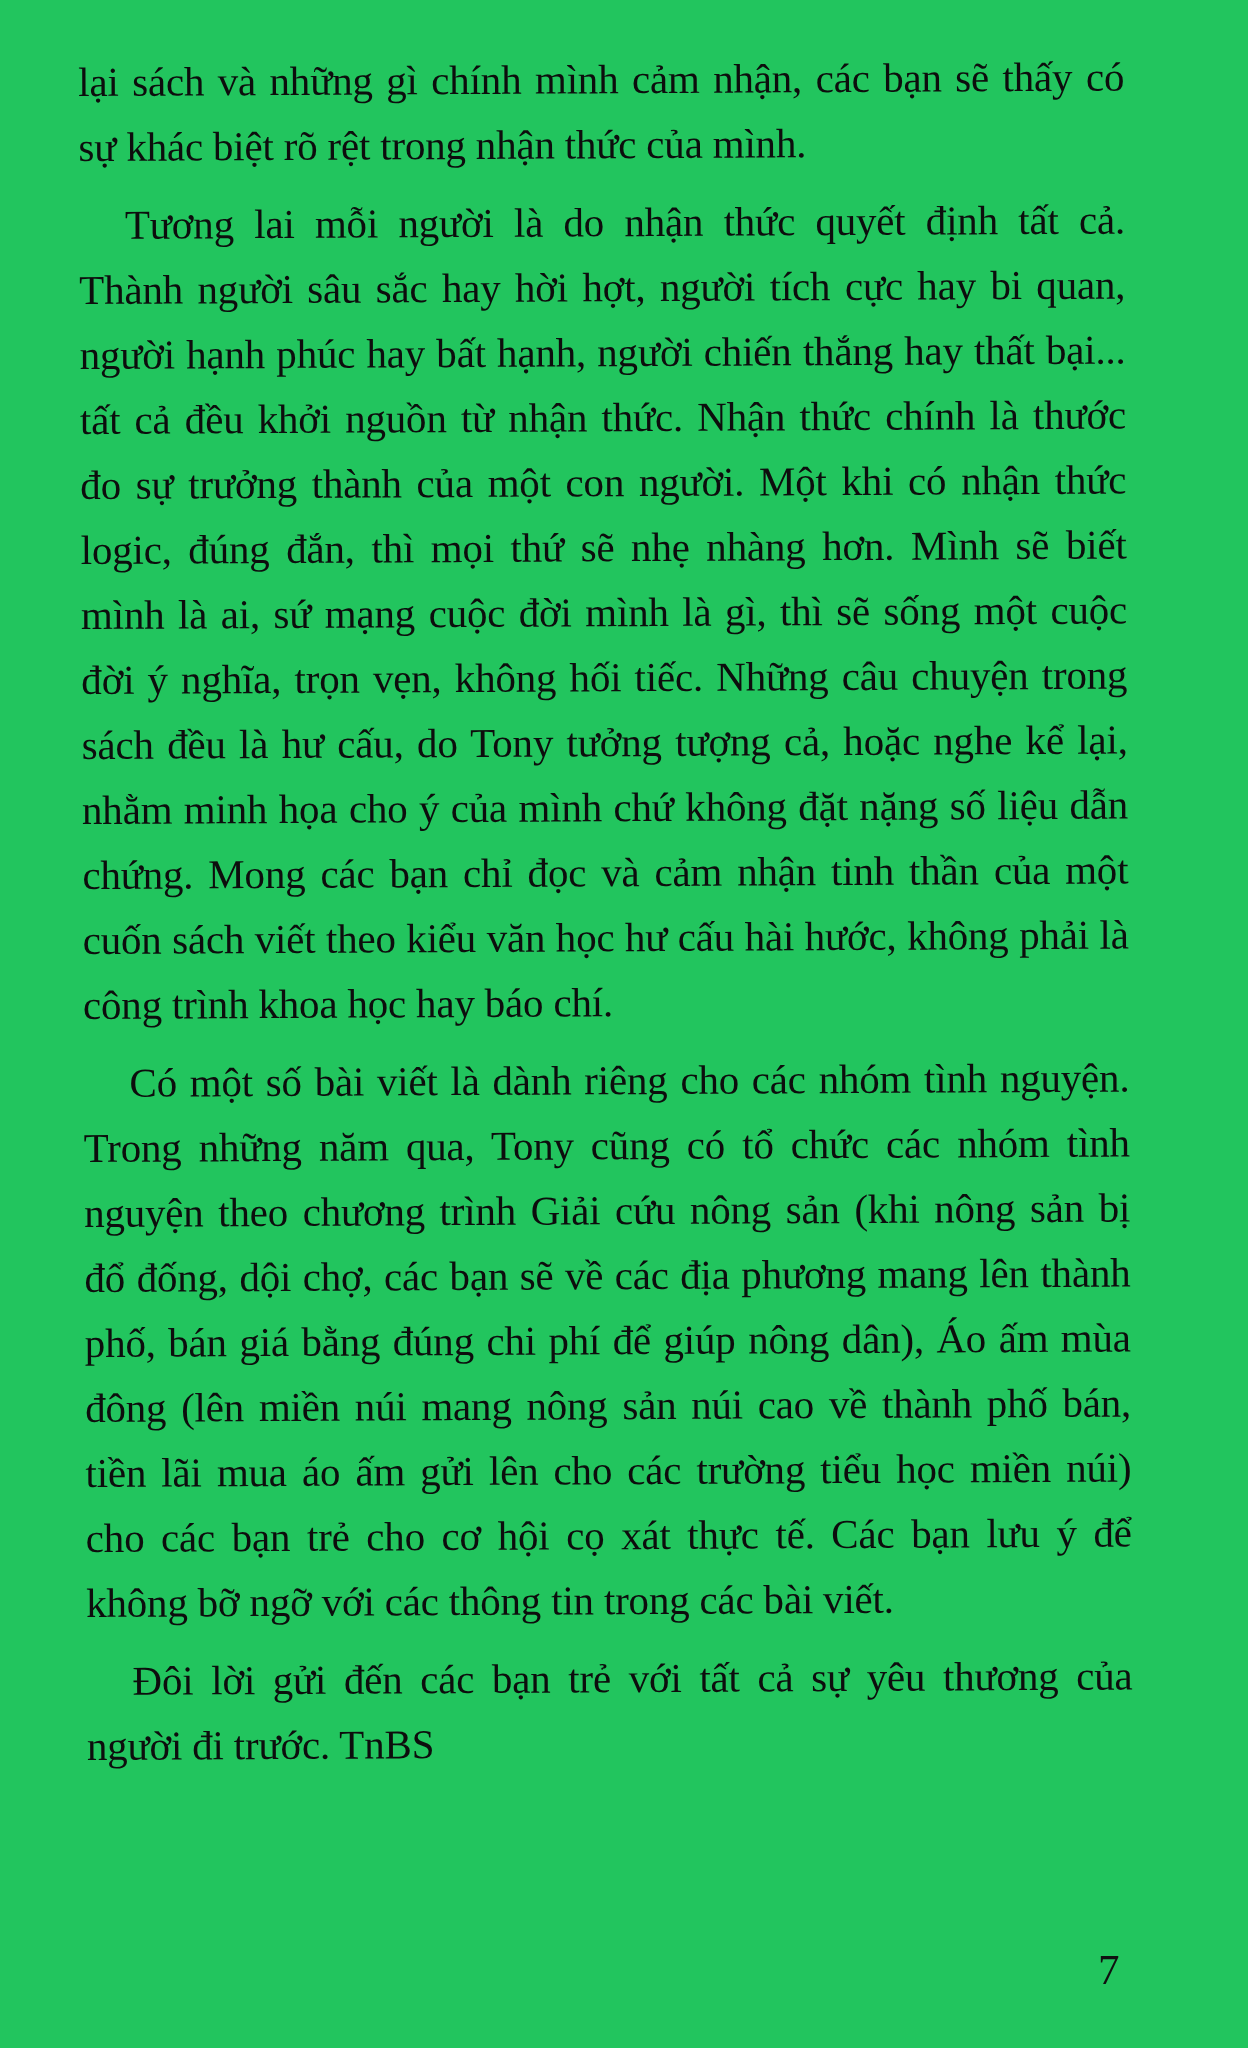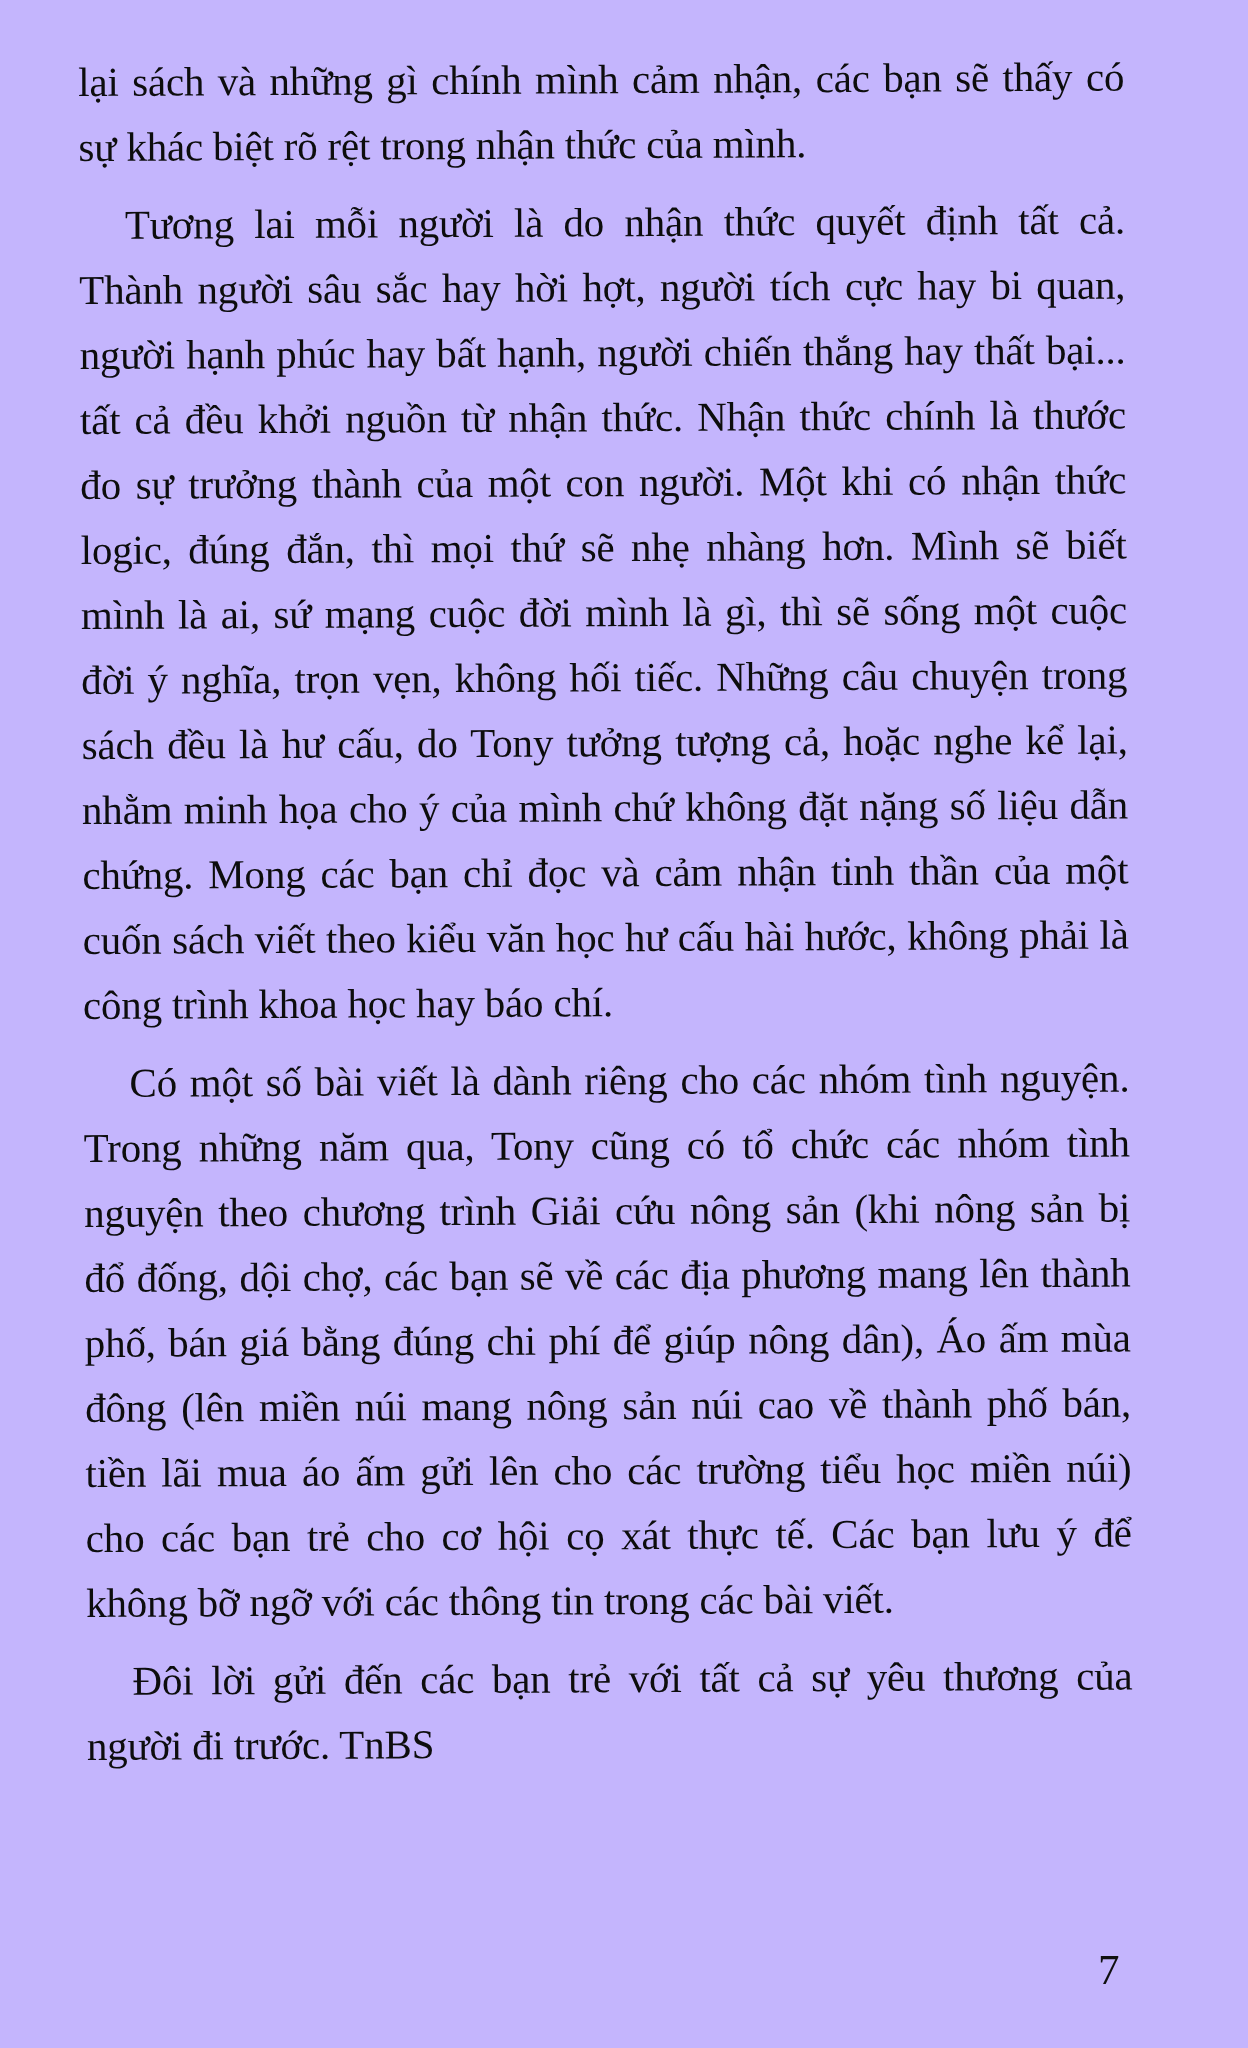--- a/index.html
+++ b/index.html
@@ -10,21 +10,21 @@
     width: 1248px;
     height: 2048px;
     background: #ffffff;
     overflow: hidden;
     position: relative;
     font-family: "Liberation Serif", "DejaVu Serif", serif;
   }
   .page {
     position: absolute;
     inset: 0;
-    background: #c4b5fd;
+    background: #22c55e;
   }
   .text-block {
     position: absolute;
     left: 78px;
     top: 50px;
     width: 1046px;
     color: #0d0d0d;
     font-size: 41px;
     line-height: 65px;
     text-align: justify;

